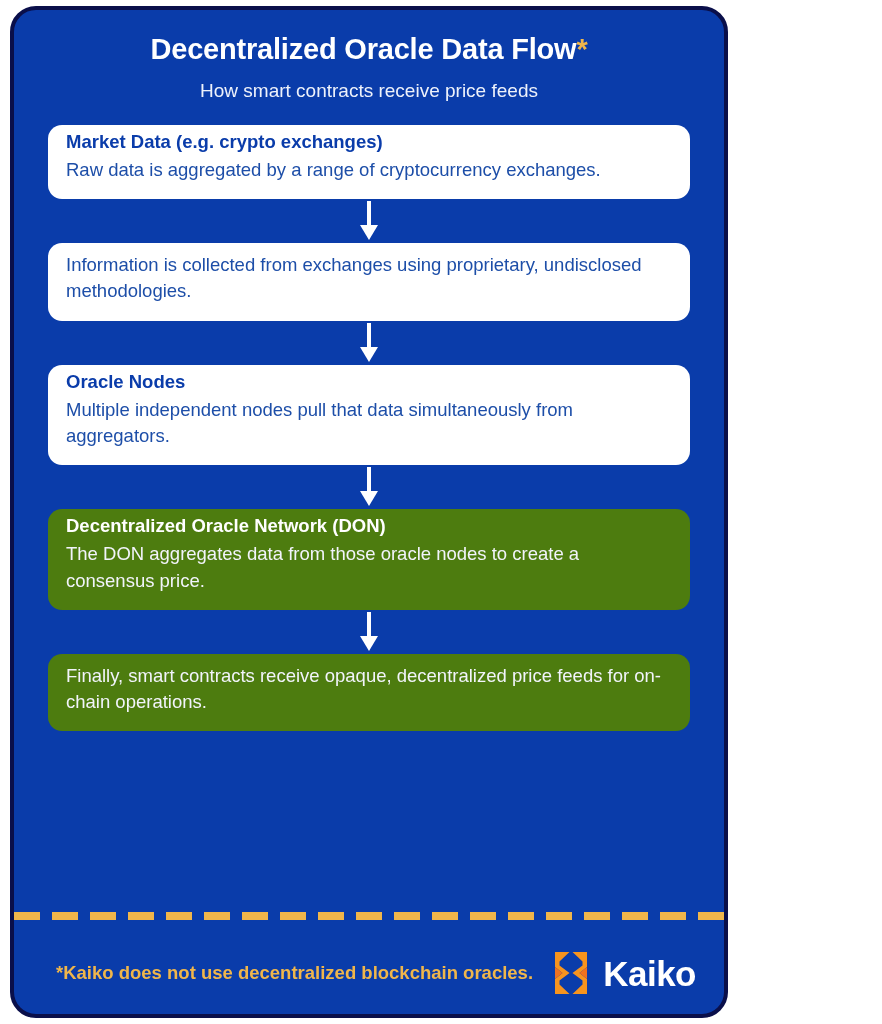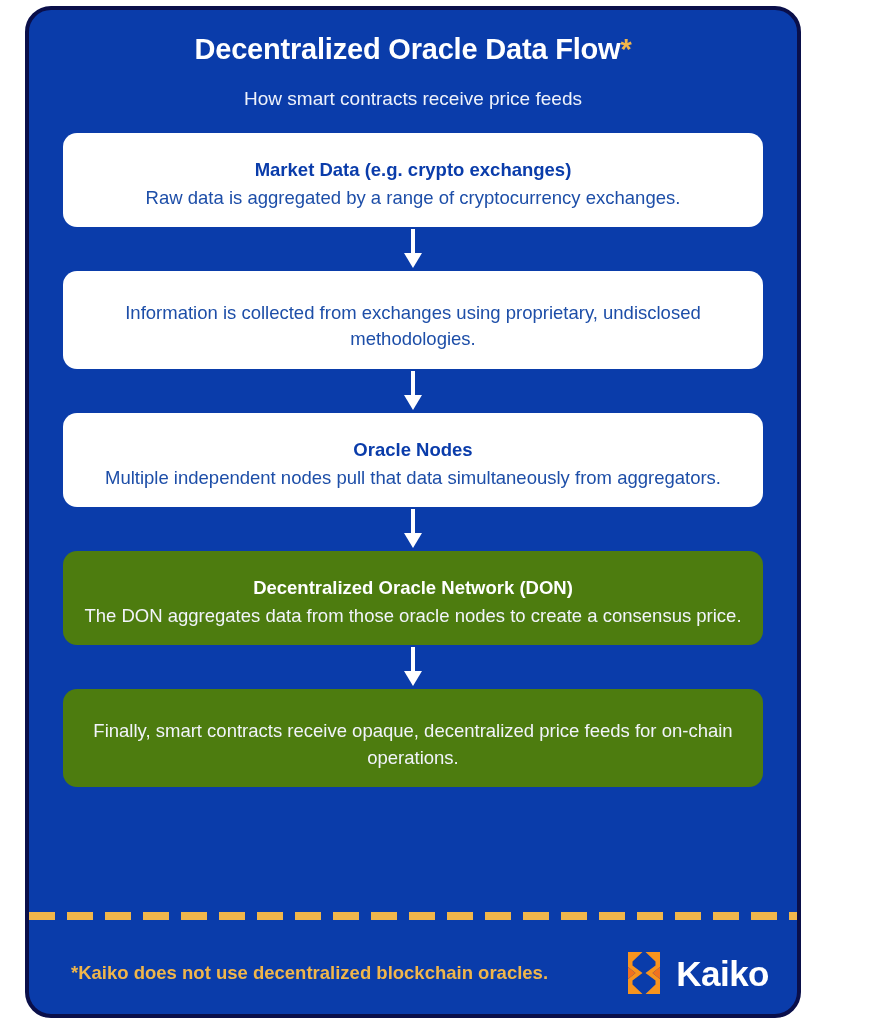--- a/index.html
+++ b/index.html
@@ -9,23 +9,23 @@
   }
   body {
     width: 882px;
     height: 1024px;
     font-family: "Liberation Sans", sans-serif;
     -webkit-font-smoothing: antialiased;
   }
 
   .poster {
     position: absolute;
-    left: 25px;
+    left: 10px;
     top: 6px;
-    width: 776px;
+    width: 718px;
     height: 1012px;
     box-sizing: border-box;
     background: #0a3caa;
     border: 4px solid #0a0f4a;
     border-radius: 26px;
     overflow: hidden;
   }
 
   
   .header {
@@ -37,38 +37,37 @@
     font-size: 29px;
     font-weight: 700;
     color: #ffffff;
     letter-spacing: -0.2px;
     line-height: 1.2;
   }
   .title .star {
     color: #f0b64b;
   }
   .subtitle {
-    margin: 21px 0 0 0;
+    margin: 13px 0 0 0;
     font-size: 19px;
     font-weight: 400;
     color: #eef2fb;
     line-height: 1.2;
   }
 
   
   .flow {
     padding: 18px 34px 0 34px;
   }
 
   .card {
     position: relative;
     box-sizing: border-box;
     border-radius: 14px;
-    padding: 25px 18px 16px 18px;
-    text-align: center;
+    padding: 5px 18px 16px 18px;
   }
   .card.light {
     background: #ffffff;
   }
   .card.dark {
     background: #4d7c0f;
   }
 
   .card-title {
     margin: 0;

